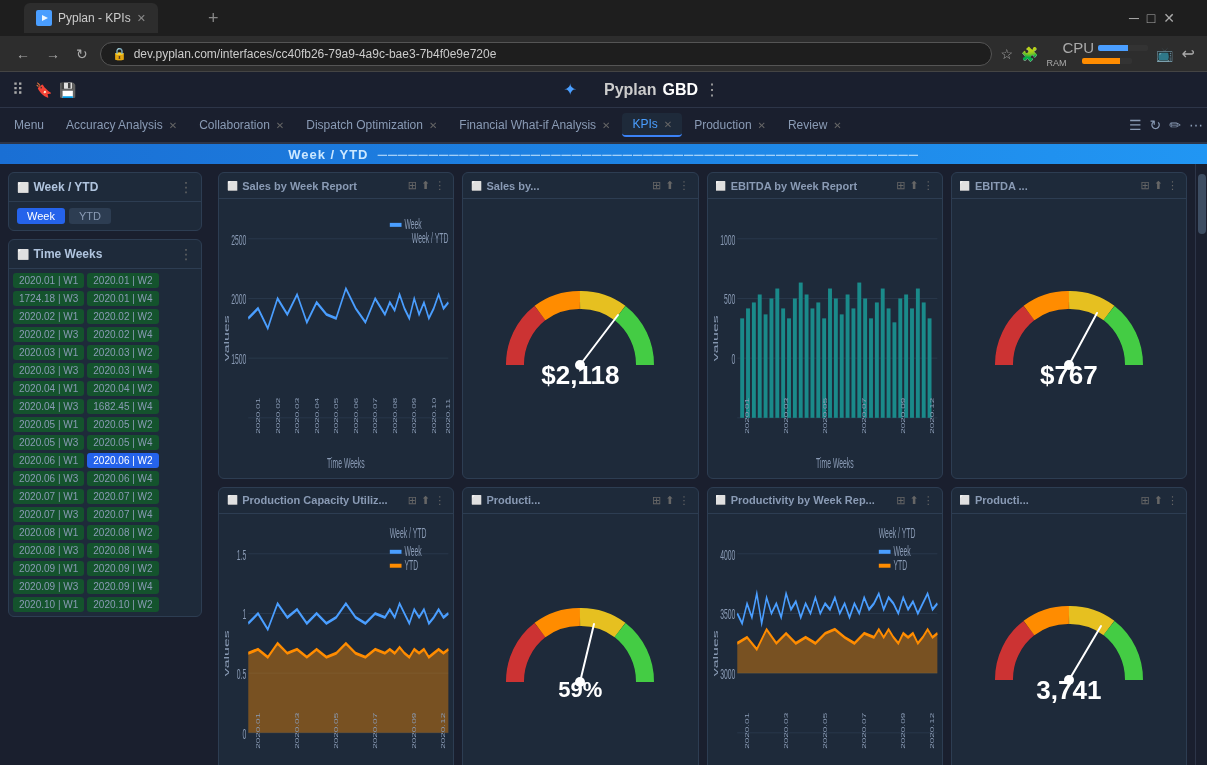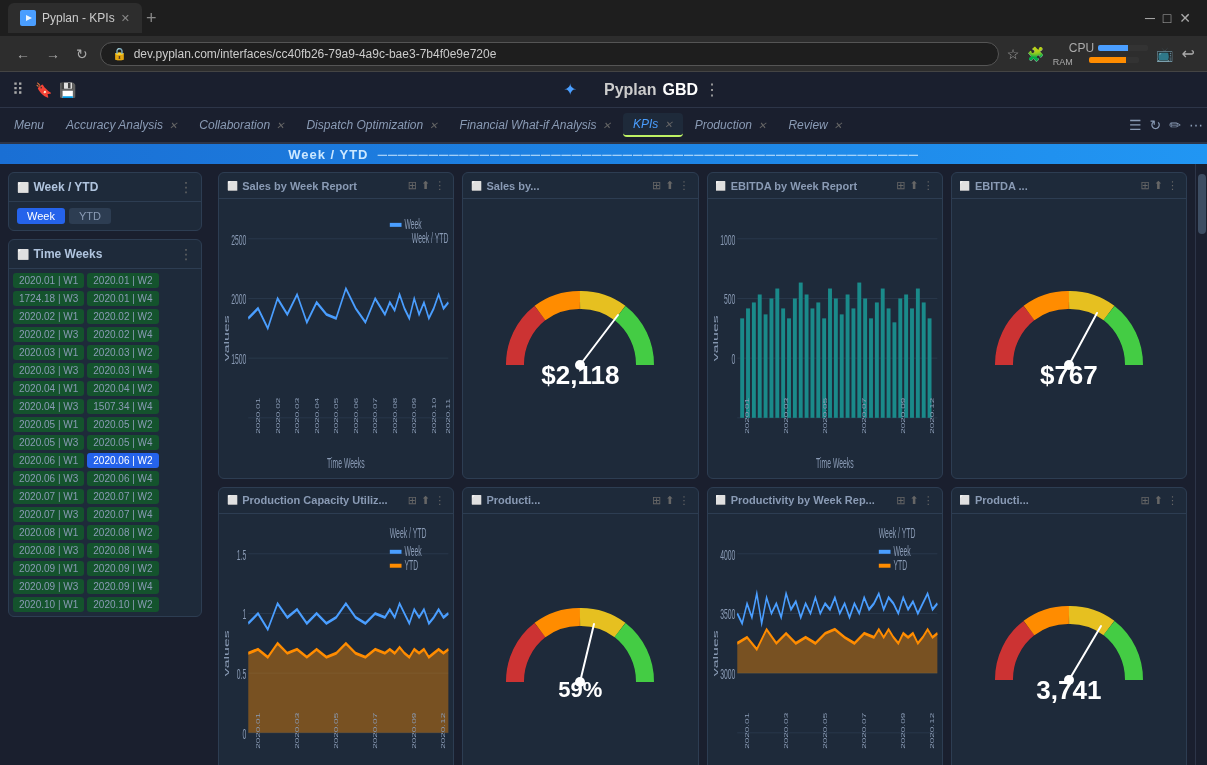--- a/index.html
+++ b/index.html
@@ -1,17 +1,17 @@
 <!DOCTYPE html>
 <html><head>
   <meta charset="utf-8">
   <style>
     * { box-sizing: border-box; margin: 0; padding: 0; }
     body { background: #1a1f2e; color: #fff; font-family: 'Segoe UI', Arial, sans-serif; font-size: 12px; overflow: hidden; width: 1207px; height: 765px; }
-    .browser-titlebar { display: flex; align-items: center; height: 36px; padding: 0 8px; background: #1e1e1e; }
+    .browser-titlebar { display: flex; align-items: center; height: 36px; padding: 0 24px; background: #1e1e1e; gap: 46px; }
     .browser-tab { display: flex; align-items: center; background: #2d2d2d; border-radius: 6px 6px 0 0; padding: 0 12px; height: 30px; font-size: 12px; color: #ccc; gap: 6px; }
     .browser-tab .tab-favicon { width: 16px; height: 16px; background: #4a9eff; border-radius: 2px; display: flex; align-items: center; justify-content: center; font-size: 8px; }
     .browser-tab .tab-close { color: #888; cursor: pointer; font-size: 11px; }
     .browser-new-tab { color: #888; font-size: 18px; margin-left: 4px; cursor: pointer; }
     .browser-controls { display: flex; align-items: center; height: 36px; padding: 0 12px; background: #2d2d2d; gap: 8px; border-bottom: 1px solid #444; }
     .nav-btn { color: #aaa; font-size: 14px; cursor: pointer; padding: 2px 4px; }
     .address-bar { flex: 1; background: #1e1e1e; border: 1px solid #555; border-radius: 20px; padding: 4px 12px; color: #ccc; font-size: 12px; display: flex; align-items: center; gap: 6px; }
     .address-bar .lock-icon { color: #aaa; }
     .browser-actions { display: flex; gap: 8px; align-items: center; }
     .browser-action-btn { color: #aaa; font-size: 14px; cursor: pointer; }
@@ -24,22 +24,22 @@
     .header-icons { display: flex; gap: 6px; align-items: center; }
     .header-icon { color: #aaa; font-size: 14px; cursor: pointer; }
     .app-logo { display: flex; align-items: center; gap: 6px; margin: 0 auto; }
     .app-logo .logo-icon { color: #4a9eff; font-size: 16px; }
     .app-logo .logo-text { font-size: 16px; font-weight: bold; color: #ccc; margin-left: 21px; }
     .app-logo .logo-gbd { font-size: 16px; font-weight: bold; color: #fff; }
     .menu-dots { color: #aaa; font-size: 16px; cursor: pointer; }
 
     
     .tab-bar { display: flex; align-items: center; height: 36px; background: #1a1f2e; border-bottom: 2px solid #2d3548; padding: 0 4px; gap: 2px; overflow: hidden; }
-    .tab-item { display: flex; align-items: center; gap: 4px; padding: 4px 10px; border-radius: 4px; cursor: pointer; white-space: nowrap; color: #8a9bb5; font-size: 12px; font-style: italic; }
-    .tab-item.active { background: #1e2a3a; color: #4a9eff; border-bottom: 2px solid #bef264; }
+    .tab-item { display: flex; align-items: center; gap: 4px; padding: 4px 10px; border-radius: 4px; cursor: pointer; white-space: nowrap; color: #8a9bb5; font-size: 12px; }
+    .tab-item.active { background: #1e2a3a; color: #4a9eff; border-bottom: 2px solid #3b82f6; }
     .tab-item .tab-x { color: #666; font-size: 10px; margin-left: 2px; }
     .tab-item.menu-tab { color: #8a9bb5; }
     .tab-bar-actions { margin-left: auto; display: flex; gap: 8px; align-items: center; }
     .tab-bar-action { color: #8a9bb5; font-size: 14px; cursor: pointer; }
 
     
     .blue-banner { height: 20px; background: linear-gradient(90deg, #1a6fd4, #2196F3); display: flex; align-items: center; padding: 0 16px; font-size: 11px; color: #add8ff; }
 
     
     .main-content { display: flex; height: calc(765px - 36px - 36px - 36px - 20px); background: #1a1f2e; }
@@ -105,21 +105,21 @@
   <span class="nav-btn">→</span>
   <span class="nav-btn">↻</span>
   <div class="address-bar">
     <span class="lock-icon">🔒</span>
     <span style="font-size:12px; color:#ccc;">dev.pyplan.com/interfaces/cc40fb26-79a9-4a9c-bae3-7b4f0e9e720e</span>
   </div>
   <div class="browser-actions">
     <span class="browser-action-btn">☆</span>
     <span class="browser-action-btn">🧩</span>
     <div style="display:flex; flex-direction:column; gap:2px;">
-      <div style="font-size:12px; color:#aaa; display:flex; gap:4px; align-items:center;margin-left:16px;">
+      <div style="font-size:15px; color:#aaa; display:flex; gap:4px; align-items:center;margin-left:16px;">
         <span>CPU</span>
         <div class="cpu-bar">
             <div class="cpu-bar-fill" style="width:60%"></div>
           </div>
       </div>
       <div style="font-size:9px; color:#aaa; display:flex; gap:16px; ">
         <span>RAM</span>
         <div class="cpu-bar">
             <div class="cpu-bar-fill" style="width:75%; background:#ff8c00;"></div>
           </div>
@@ -223,21 +223,21 @@
           <div class="week-item">2020.02 | W2</div>
           <div class="week-item">2020.02 | W3</div>
           <div class="week-item">2020.02 | W4</div>
           <div class="week-item">2020.03 | W1</div>
           <div class="week-item">2020.03 | W2</div>
           <div class="week-item">2020.03 | W3</div>
           <div class="week-item">2020.03 | W4</div>
           <div class="week-item">2020.04 | W1</div>
           <div class="week-item">2020.04 | W2</div>
           <div class="week-item">2020.04 | W3</div>
-          <div class="week-item">1507.34 | W4</div>
+          <div class="week-item">1682.45 | W4</div>
           <div class="week-item">2020.05 | W1</div>
           <div class="week-item">2020.05 | W2</div>
           <div class="week-item">2020.05 | W3</div>
           <div class="week-item">2020.05 | W4</div>
           <div class="week-item">2020.06 | W1</div>
           <div class="week-item active">2020.06 | W2</div>
           <div class="week-item">2020.06 | W3</div>
           <div class="week-item">2020.06 | W4</div>
           <div class="week-item">2020.07 | W1</div>
           <div class="week-item">2020.07 | W2</div>

